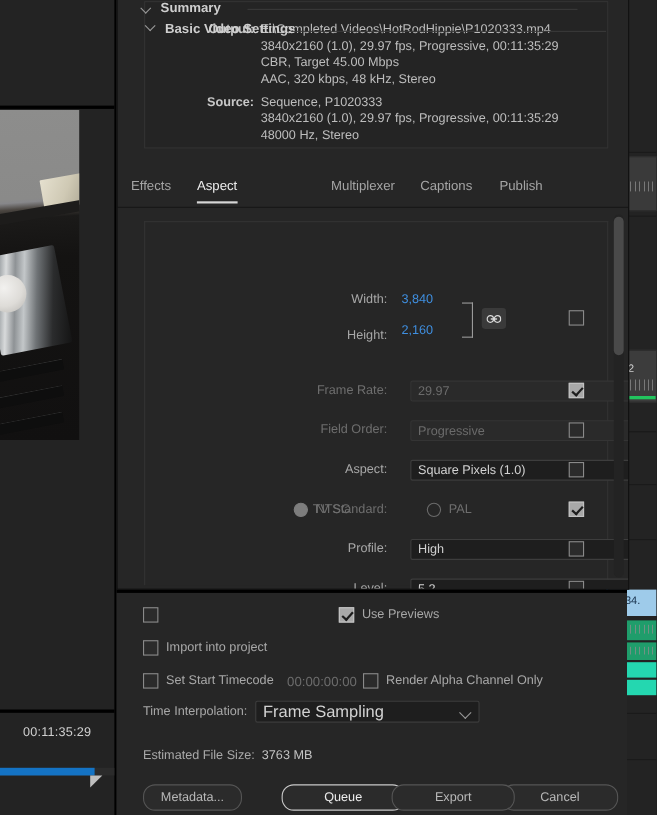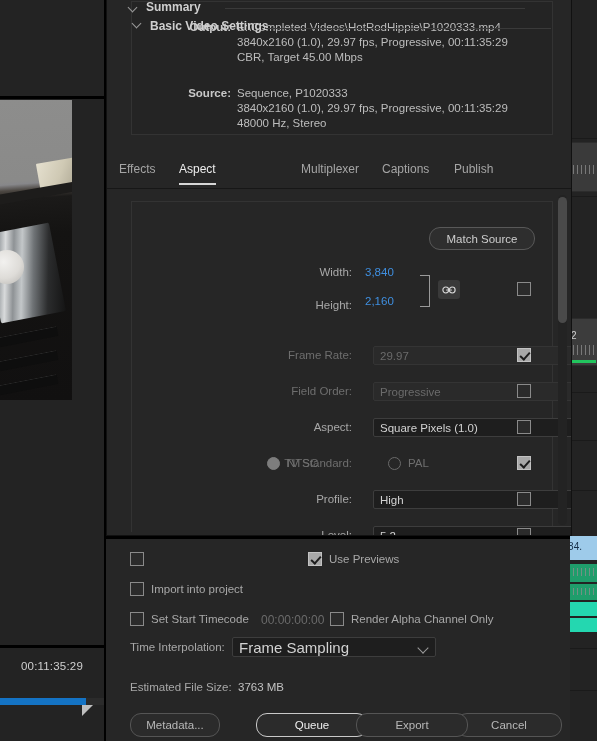--- a/index.html
+++ b/index.html
@@ -473,20 +473,21 @@
   <div class="summary-head">
     <span class="twisty"></span>
     <span>Summary</span>
   </div>
   <div class="summary-rule"></div>
 
   <div class="sum-label" style="left:62px; top:22px;">Output:</div>
   <div class="sum-val" style="left:130px; top:22px;">E:\Completed Videos\HotRodHippie\P1020333.mp4</div>
   <div class="sum-val" style="left:130px; top:37px;">3840x2160 (1.0), 29.97 fps, Progressive, 00:11:35:29</div>
   <div class="sum-val" style="left:130px; top:52px;">CBR, Target 45.00 Mbps</div>
+  <div class="sum-val" style="left:130px; top:67px;">AAC, 320 kbps, 48 kHz, Stereo</div>
 
   <div class="sum-label" style="left:62px; top:88px;">Source:</div>
   <div class="sum-val" style="left:130px; top:88px;">Sequence, P1020333</div>
   <div class="sum-val" style="left:130px; top:103px;">3840x2160 (1.0), 29.97 fps, Progressive, 00:11:35:29</div>
   <div class="sum-val" style="left:130px; top:118px;">48000 Hz, Stereo</div>
 
   <div class="tabs-bar">
     <div class="tab" style="left:12px;">Effects</div>
     <div class="tab active" style="left:72px;">Aspect</div>
     <div class="tab" style="left:132px;margin-top:48px;">Audio</div>
@@ -498,21 +499,20 @@
   <div class="settings-area">
     <div class="panel-box"></div>
   </div>
 
   <div class="panel-head">
     <span class="twisty"></span>
     <span>Basic Video Settings</span>
   </div>
   <div class="panel-rule"></div>
 
-  <div class="match-source-btn">Match Source</div>
 
   <div class="f-label" style="top:267px;">Width:</div>
   <div class="f-value-blue" style="top:267px;">3,840</div>
 
   <div class="f-label" style="top:300px;">Height:</div>
   <div class="f-value-blue" style="top:296px;">2,160</div>
 
   <div class="link-bracket"></div>
   <div class="link-btn">
     <svg width="14" height="10" viewBox="0 0 16 10" aria-hidden="true">

